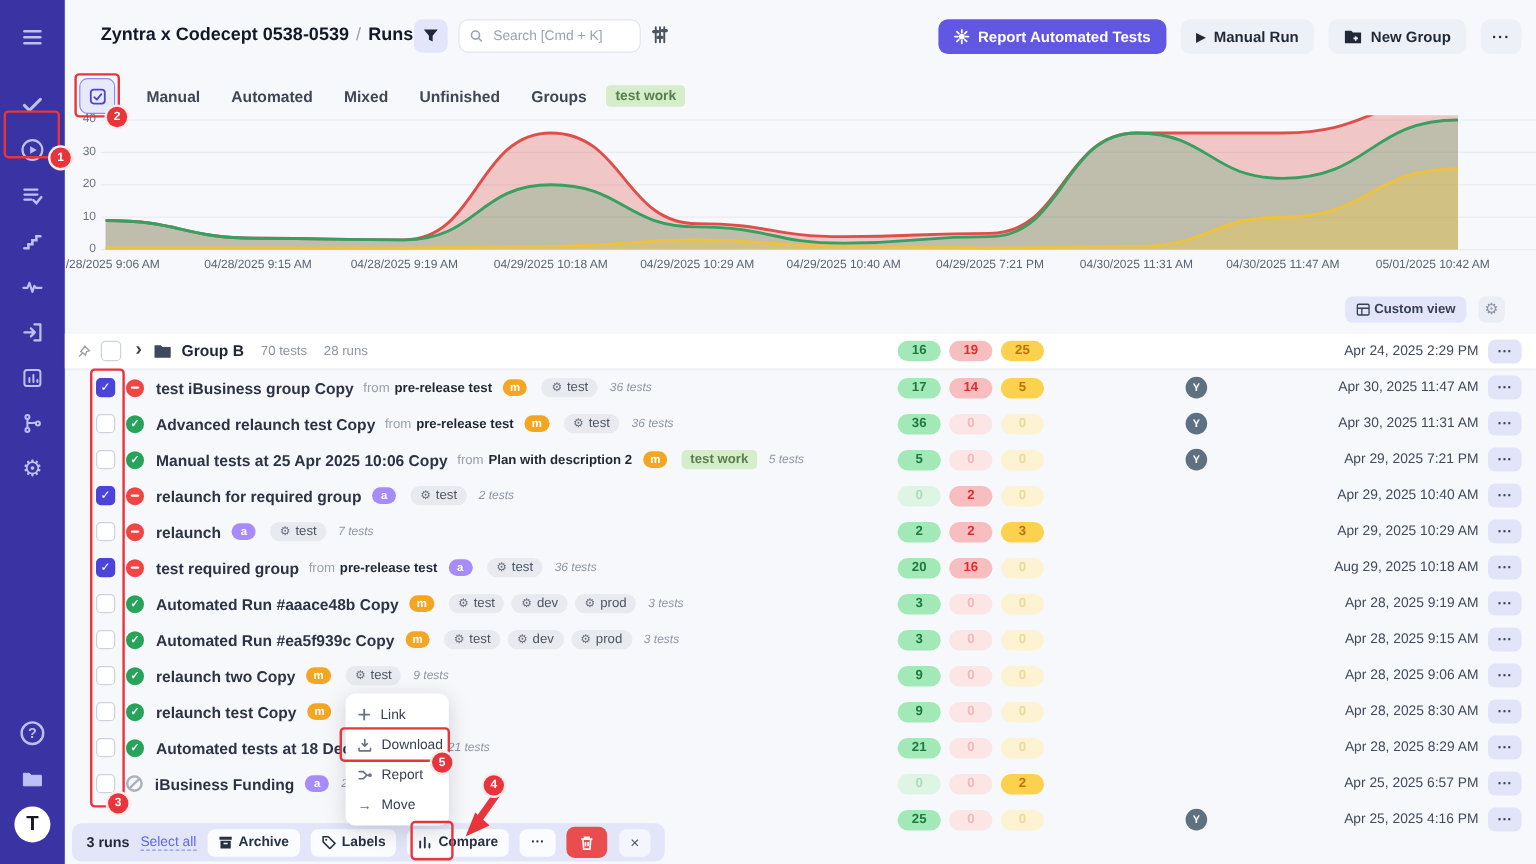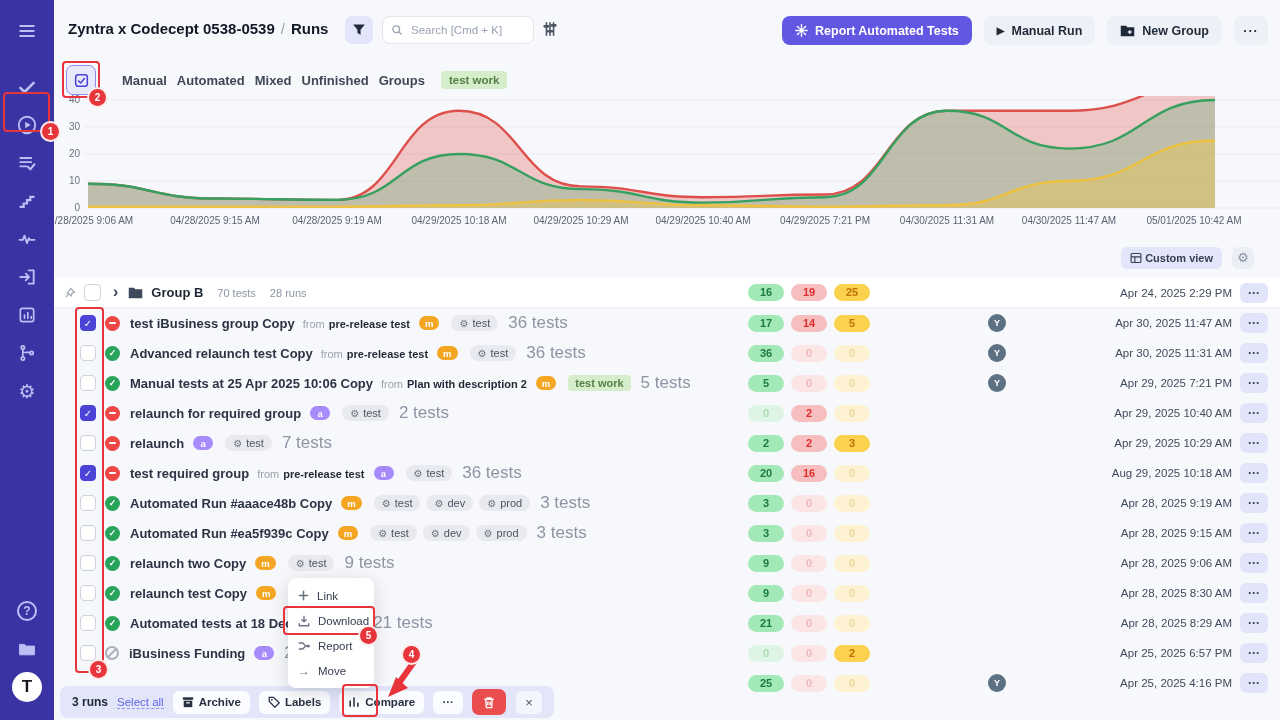--- a/index.html
+++ b/index.html
@@ -16,41 +16,41 @@
   .side-icon svg { stroke:#bcc1f5; }
   .side-gap { height:18px; flex:none; }
   .side-bottom { margin-top:auto; display:flex; flex-direction:column; align-items:center; }
   .help-circle { width:20px; height:20px; border:2px solid #bcc1f5; border-radius:50%;
     color:#bcc1f5; font-size:12px; font-weight:bold; display:flex; align-items:center; justify-content:center; }
   .logo { width:30px; height:30px; border-radius:50%; background:#fff; color:#15181d;
     font-weight:bold; font-size:17px; display:flex; align-items:center; justify-content:center; }
   .gear-glyph { font-size:19px; line-height:1; }
   
   .main { position:absolute; left:54px; top:0; width:1226px; height:720px; }
-  .page-title { position:absolute; left:14px; top:20px; font-size:15px; font-weight:bold; color:#111827; }
+  .page-title { position:absolute; left:30px; top:20px; font-size:15px; font-weight:bold; color:#111827; }
   .page-title .sep { color:#9ca3af; font-weight:normal; padding:0 6px; }
   .filter-btn { position:absolute; left:291px; top:16px; width:28px; height:28px; background:#e3e6fb;
     border:none; border-radius:7px; display:flex; align-items:center; justify-content:center; cursor:pointer; }
   .search-box { position:absolute; left:328px; top:16px; width:152px; height:28px; background:#fff;
     border:1px solid #e2e5ec; border-radius:8px; display:flex; align-items:center; padding:0 8px; gap:6px; }
   .search-box input { border:none; outline:none; width:110px; font-size:11.5px; color:#374151;
     font-family:"Liberation Sans",sans-serif; background:transparent; }
   .search-box input::placeholder { color:#9aa3b2; }
   .sliders-btn { position:absolute; left:486px; top:20px; width:20px; height:20px; background:none; border:none; cursor:pointer; padding:0; }
   .top-actions { position:absolute; right:12px; top:16px; display:flex; gap:12px; }
   .btn { height:29px; border:none; border-radius:8px; font-family:"Liberation Sans",sans-serif;
     font-size:12.5px; font-weight:bold; display:flex; align-items:center; gap:7px; padding:0 13px; cursor:pointer; }
   .btn-primary { background:#6257e3; color:#fff; }
   .btn-light { background:#eef0f7; color:#1f2937; }
   .btn-sq { width:34px; justify-content:center; padding:0; font-weight:bold; letter-spacing:1px; }
   
   .tabbar { position:absolute; left:0; top:62px; height:36px; display:flex; align-items:center; }
   .select-all-btn { margin-left:12px; width:30px; height:30px; background:#e7e9fc; border:1.5px solid #8f8af0;
     border-radius:7px; display:flex; align-items:center; justify-content:center; cursor:pointer; }
-  .tabs { display:flex; gap:10px; margin-left:26px; }
+  .tabs { display:flex; gap:26px; margin-left:26px; }
   .tab { font-size:13px; font-weight:bold; color:#3f4756; cursor:pointer; }
   .filter-chip { margin-left:16px; background:#d6edcb; color:#55804a; font-size:11.5px; font-weight:bold;
     padding:3px 8px; border-radius:4px; }
   
   .y-label { position:absolute; width:26px; text-align:right; font-size:10px; color:#6b7280; }
   .x-label { position:absolute; top:215px; transform:translateX(-50%); font-size:10px; color:#5b6472; white-space:nowrap; }
   
   .custom-view { position:absolute; right:58px; top:247px; height:22px; background:#e3e6fb; border:none;
     border-radius:6px; font-size:11px; font-weight:bold; color:#374151; display:flex; align-items:center; gap:3px;
     padding:0 9px; cursor:pointer; font-family:"Liberation Sans",sans-serif; }
@@ -80,21 +80,21 @@
   .owner { margin-left:9px; min-width:20px; height:14px; border-radius:7px; color:#fff; font-size:9.5px;
     font-weight:bold; display:flex; align-items:center; justify-content:center; padding:0 6px; flex:none; }
   .owner.m { background:#f4a623; }
   .owner.a { background:#a78bfa; }
   .envs { display:flex; gap:6px; margin-left:12px; }
   .env { background:#e9eaef; border-radius:9px; padding:2px 8px; font-size:11px; color:#4b5563;
     display:flex; align-items:center; gap:4px; white-space:nowrap; }
   .env-g { font-size:10px; color:#6b7280; }
   .label-badge { margin-left:12px; background:#d6edcb; color:#55804a; font-size:11px; font-weight:bold;
     padding:2px 7px; border-radius:4px; white-space:nowrap; }
-  .tests { font-size:17px; color:#8d95a4; margin-left:10px; white-space:nowrap; }
+  .tests { font-size:10px; color:#8d95a4; margin-left:10px; white-space:nowrap;font-style:italic; }
   .counts { position:absolute; left:694px; display:flex; gap:7px; }
   .pill { width:36px; height:17px; border-radius:9px; font-size:11px; font-weight:bold; text-align:center;
     line-height:17px; }
   .pill.green  { background:#a3e9b8; color:#1d7a3f; }
   .pill.red    { background:#f6bebe; color:#e02d2d; }
   .pill.yellow { background:#fbd14e; color:#bf7107; }
   .pill.green.muted  { background:#def5e5; color:#abdcb9; }
   .pill.red.muted    { background:#fbe5e5; color:#f0b9b9; }
   .pill.yellow.muted { background:#fdf3d3; color:#ecd89d; }
   .avatar { position:absolute; left:934px; width:18px; height:18px; border-radius:50%; background:#5e7183;

